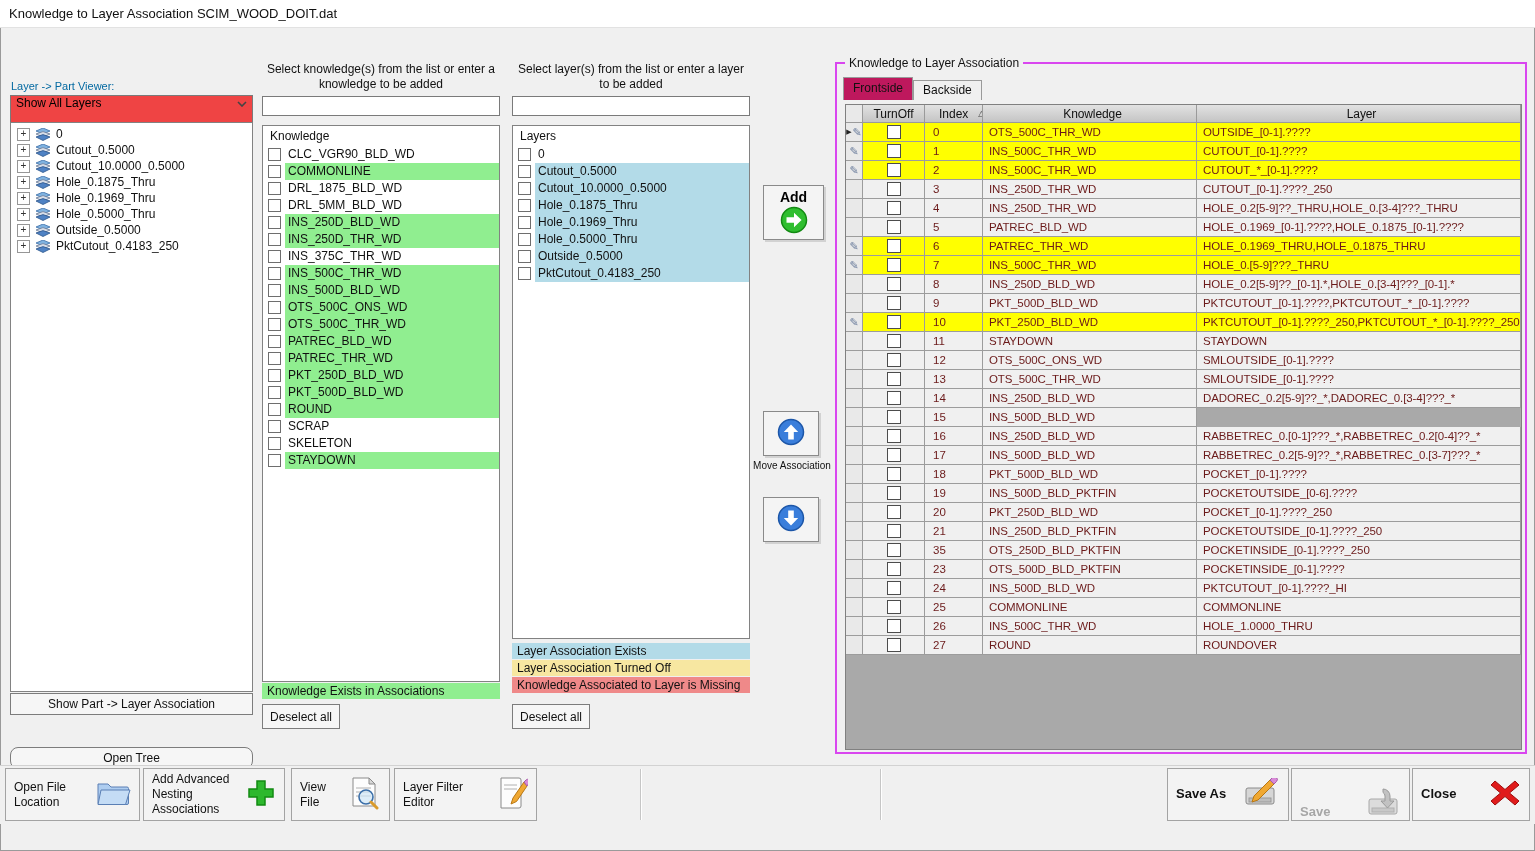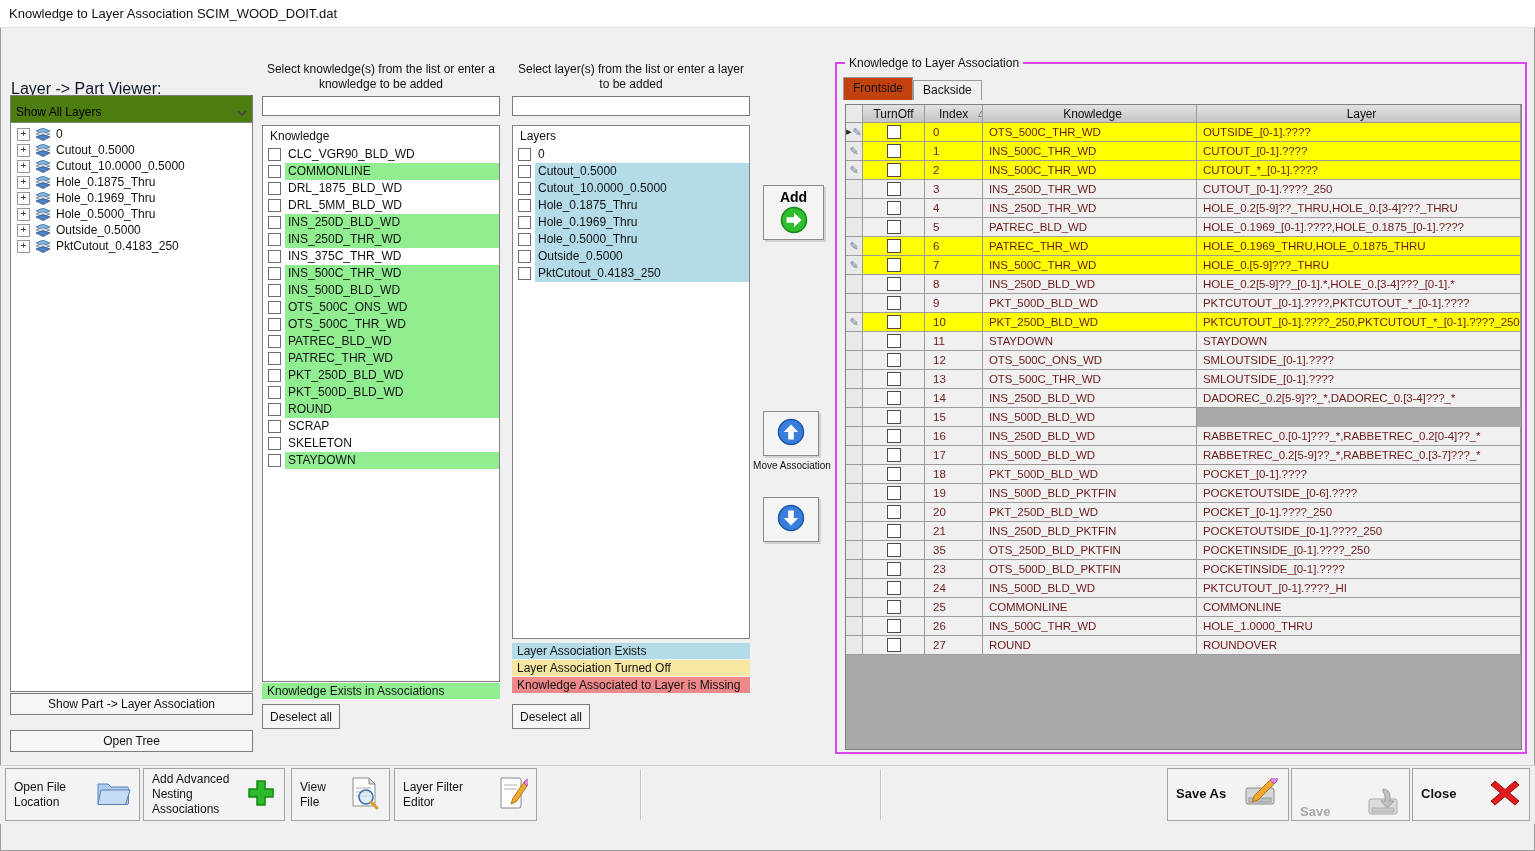--- a/index.html
+++ b/index.html
@@ -2,24 +2,24 @@
 <html style="--k-green: #90ee90; --l-blue: #b3dbe8; --row-yellow: #ffff00; --grid-text: #6b1a1a;"><head>
 <meta charset="utf-8">
 <style>
   html,body{margin:0;padding:0;width:1535px;height:851px;overflow:hidden;
     font-family:"Liberation Sans","DejaVu Sans",sans-serif;background:#f0f0f0;}
   #app{position:relative;width:1535px;height:851px;background:#f0f0f0;
     box-shadow:inset 0 0 0 1px #9a9a9a;}
   .titlebar{position:absolute;left:0;top:0;width:100%;height:28px;background:#ffffff;
     border-bottom:1px solid #e2e2e2;line-height:28px;padding-left:9px;font-size:13px;color:#111;box-sizing:border-box;}
   
-  .lbl{font-size:16px;color:#0f172a;}
+  .lbl{font-size:11px;color:#0369a1;}
   #viewer-label{position:absolute;left:11px;top:80px;}
-  .dropdown{position:absolute;left:10px;top:95px;width:243px;height:34px;background:#4d7c0f;
-    border:1px solid #7a7a7a;box-sizing:border-box;display:flex;align-items:center;
+  .dropdown{position:absolute;left:10px;top:95px;width:243px;height:34px;background:#ef4444;
+    border:1px solid #7a7a7a;box-sizing:border-box;display:flex;
     justify-content:space-between;padding:0 5px;font-size:12px;}
   .tree{position:absolute;left:10px;top:122px;width:243px;height:570px;background:#fff;
     border:1px solid #828282;box-sizing:border-box;padding-top:3px;overflow:hidden;}
   .tree-row{display:flex;align-items:center;height:16px;padding-left:6px;gap:5px;font-size:12px;color:#111;}
   .expander{width:11px;height:11px;border:1px solid #969696;background:#fff;font-size:10px;
     line-height:9px;text-align:center;color:#333;flex:0 0 11px;}
   .layericon{width:16px;height:13px;flex:0 0 16px;}
   .wide-btn{position:absolute;left:10px;width:243px;height:22px;background:#f6f6f6;
     border:1px solid #7c7c7c;font-size:12px;color:#111;box-sizing:border-box;
     font-family:inherit;text-align:center;}
@@ -44,21 +44,21 @@
     display:flex;flex-direction:column;align-items:center;justify-content:center;gap:1px;
     font-family:inherit;box-shadow:2px 2px 0 rgba(0,0,0,0.12);}
   .add-text{font-size:14px;font-weight:bold;color:#000;}
   #move-label{position:absolute;left:752px;top:459px;width:80px;text-align:center;font-size:10px;color:#111;line-height:1.3;}
   
   .groupbox{position:absolute;left:835px;top:62px;width:692px;height:692px;border:2px solid #d946ef;box-sizing:border-box;}
   .group-title{position:absolute;left:8px;top:-8px;background:#f0f0f0;padding:0 4px;font-size:12px;color:#111;}
   .tabs{position:absolute;left:6px;top:16px;height:20px;display:flex;align-items:flex-end;}
   .tab{padding:2px 9px 2px 9px;font-size:12px;color:#111;background:#f0f0f0;border:1px solid #9a9a9a;
     border-bottom:none;height:15px;line-height:14px;}
-  .tab.active{background:#c2410c;height:18px;line-height:17px;z-index:2;}
+  .tab.active{background:#be185d;height:18px;line-height:17px;z-index:2;}
   .grid{position:absolute;left:8px;top:40px;width:677px;height:646px;background:#a9a9a9;
     border:1px solid #808080;box-sizing:border-box;overflow:hidden;font-size:11.5px;}
   .g-head{display:flex;height:18px;}
   .g-hcell{background:linear-gradient(#e2e2e2,#c4c4c4);border-right:1px solid #9a9a9a;
     border-bottom:1px solid #9a9a9a;box-sizing:border-box;display:flex;align-items:center;
     justify-content:center;font-size:12px;color:#111;gap:4px;white-space:nowrap;overflow:hidden;}
   .g-row{display:flex;height:19px;}
   .g-cell{background:#f0f0f0;border-right:1px solid #9c9c9c;border-bottom:1px solid #9c9c9c;
     box-sizing:border-box;display:flex;align-items:center;white-space:nowrap;overflow:hidden;
     color:var(--grid-text);}
@@ -175,21 +175,21 @@
         <span class="expander">+</span>
         <span class="layericon"><svg width="16" height="13" viewBox="0 0 16 13">
             <path d="M8 0 L15 3 L8 6 L1 3 z" fill="#7fb2e0" stroke="#3c6ea8" stroke-width="0.8"></path>
             <path d="M1 6 L8 3.6 L15 6 L8 9 z" fill="#d8dee8" stroke="#6a7a96" stroke-width="0.8"></path>
             <path d="M1 9 L8 6.6 L15 9 L8 12.5 z" fill="#4f82c4" stroke="#2c568c" stroke-width="0.8"></path>
           </svg></span>
         <span>PktCutout_0.4183_250</span>
       </div>
     </div>
   <button class="wide-btn" style="top:693px;">Show Part -&gt; Layer Association</button>
-  <button class="wide-btn" style="top:730px;">Open Tree</button>
+  <button class="wide-btn" style="top:747px;border-radius:8px;">Open Tree</button>
   <button class="wide-btn focused" style="top:741px;">Sort List Alphabetically</button>
 
   <div class="panel-label" style="left:262px;">Select knowledge(s) from the list or enter a knowledge to be added</div>
   <input class="txt-input" style="left: 262px;" value="">
   <div class="listbox" style="left:262px;top:125px;height:557px;">
     <div class="list-header">Knowledge</div>
     <div id="knowledge-items">
         <div class="cl-row">
           <span class="cb"></span>
           <span class="cl-label">CLC_VGR90_BLD_WD</span>

